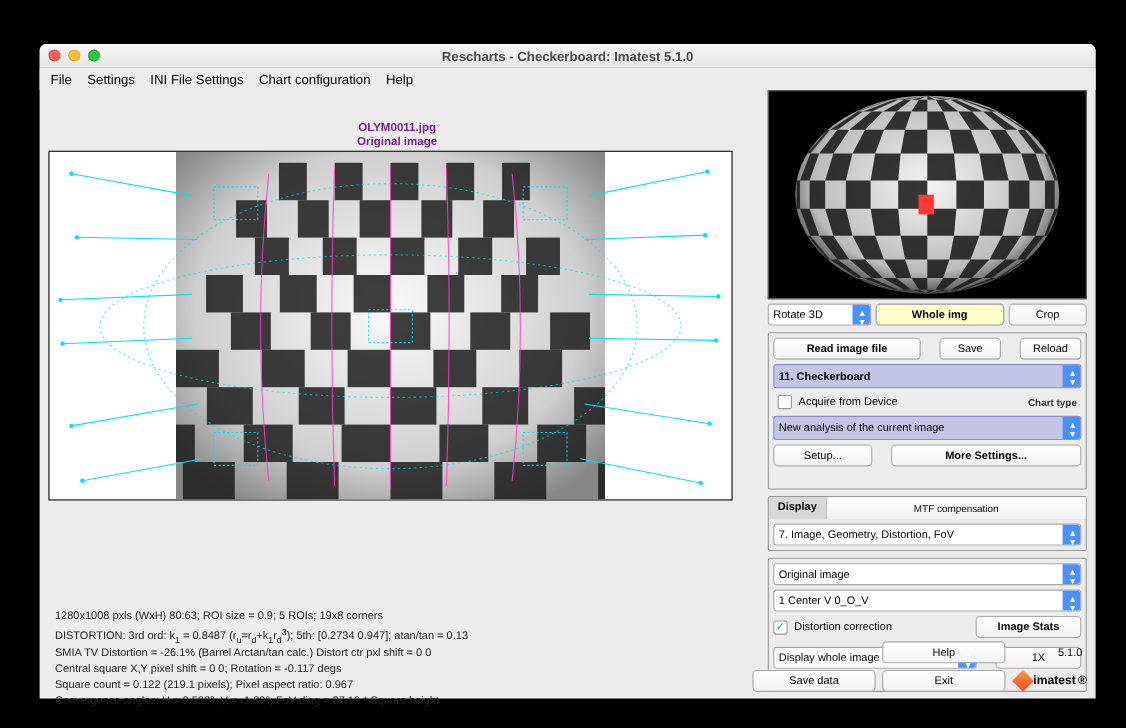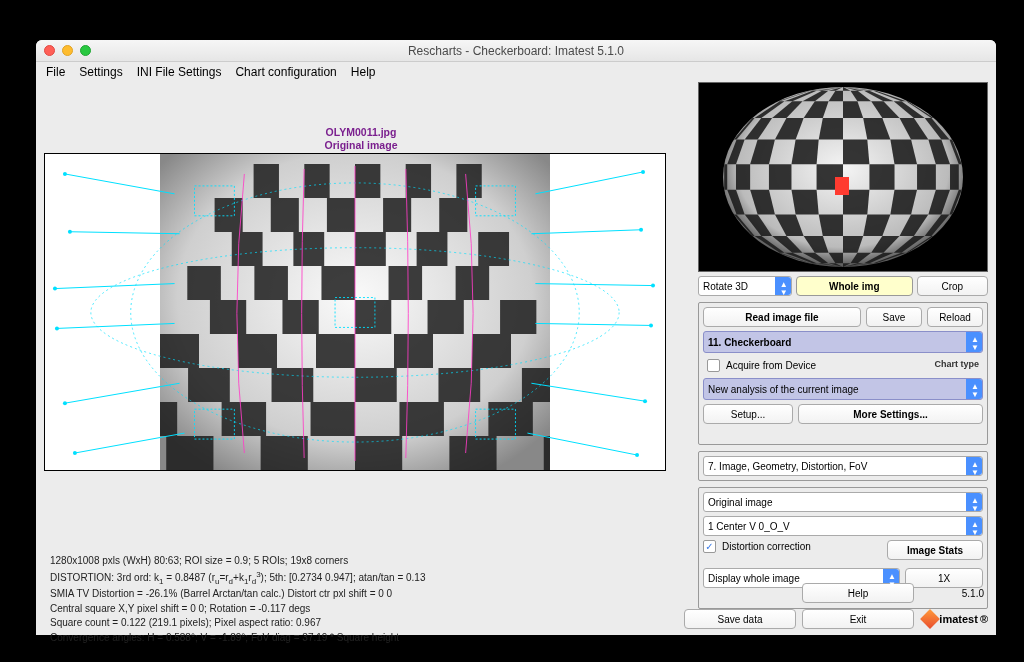--- a/index.html
+++ b/index.html
@@ -1,30 +1,30 @@
 <!DOCTYPE html>
 <html><head>
 <meta charset="utf-8">
 <style>
   * { box-sizing: border-box; margin: 0; padding: 0; font-family: "Helvetica Neue", Arial, sans-serif; }
   body { background: #000; width: 1024px; height: 662px; overflow: hidden; }
   .window { position: absolute; left: 36px; top: 40px; width: 960px; height: 595px; background: #ececec; border-radius: 6px 6px 0 0; box-shadow: 0 8px 30px rgba(0,0,0,0.6); }
-  .titlebar { height: 22px; background: linear-gradient(#f6f6f6,#e6e6e6); border-bottom: 1px solid #ccc; border-radius: 6px 6px 0 0; display:flex; align-items:center; padding:0 8px; position:relative;}
+  .titlebar { height: 22px; background: linear-gradient(#f6f6f6,#e6e6e6); border-bottom: 1px solid #ccc; border-radius: 6px 6px 0 0; display:flex; align-items:center; padding:0 8px; position:relative;font-weight:bold;}
   .traffic { display:flex; gap:7px; }
   .tl { width:11px; height:11px; border-radius:50%; }
   .tl.red { background:#ff5f57; border:0.5px solid #e14942;}
   .tl.yel { background:#febc2e; border:0.5px solid #e1a325;}
   .tl.grn { background:#28c840; border:0.5px solid #1fa633;}
   .title { position:absolute; left:0; right:0; text-align:center; font-size:12px; color:#4a4a4a; }
   .menubar { height:20px; display:flex; align-items:center; gap:14px; padding:0 10px; font-size:12px; background:#ececec; }
   .menubar span { cursor:default; }
   .content { position:absolute; top:42px; left:0; right:0; bottom:0; }
 
   
-  .main-area { position:absolute; left:8px; top:16px; width:634px; }
+  .main-area { position:absolute; left:8px; top:0; width:634px; }
   .imgtitle { text-align:center; font-size:10.5px; font-weight:bold; color:#7a1f8e; line-height:1.2; padding-top:28px; }
   .img-frame { margin-top:2px; width:622px; height:318px; border:1px solid #000; background:#fff; position:relative; overflow:hidden; }
 
   .checker-main { position:absolute; left:115px; top:0; width:390px; height:318px; }
   .vectors { position:absolute; inset:0; }
 
   .stats { position:absolute; left:14px; top:472px; font-size:10px; color:#222; line-height:1.45; font-family: Arial, sans-serif;}
   .stats sub { font-size:8px; }
   .stats sup { font-size:8px; }
 
@@ -35,21 +35,21 @@
 
   .toprow { display:flex; gap:4px; margin-top:4px; align-items:center; }
   .select { height:20px; background:#fff; border:1px solid #aaa; border-radius:3px; font-size:10px; padding:0 4px; display:flex; align-items:center; position:relative; flex:1;}
   .select::after { content:""; position:absolute; right:0; top:0; bottom:0; width:16px; background:#4a90ff; border-radius:0 3px 3px 0; }
   .select .arr { position:absolute; right:3px; top:4px; z-index:1; color:#fff; font-size:8px; line-height:1; }
   .btn { height:20px; background:linear-gradient(#fff,#f2f2f2); border:1px solid #aaa; border-radius:4px; font-size:10px; display:flex; align-items:center; justify-content:center; padding:0 8px; cursor:default; }
   .btn.yellow { background:#ffffcc; border:1px solid #999; font-weight:bold; }
   .btn.wide { flex:1; }
 
   .panel { border:1px solid #999; background:#ececec; margin-top:6px; border-radius:2px; padding:4px; }
-  .panel .row { display:flex; gap:5px; margin-bottom:4px; align-items:flex-start;}
+  .panel .row { display:flex; gap:17px; margin-bottom:4px; align-items:center;}
   .panel .row:last-child { margin-bottom:16px; }
   .lbl { font-size:10px; }
   .txt-tiny { font-size:9px; color:#333; }
   .purple-sel { background:#c2c5e6; border:1px solid #8a8fc9; }
 
   .checkbox { width:13px; height:13px; background:#fff; border:1px solid #999; border-radius:2px; display:inline-flex; align-items:center; justify-content:center; font-size:10px; color:#3b7ae6;}
 
   .footer-btns { position:absolute; bottom:6px; right:8px; left:648px; display:grid; grid-template-columns: 1fr 1fr 68px; gap:6px 6px; align-items:center;}
   .footer-btns .btn { width:100%; }
   .ver { font-size:10px; text-align:right; padding-right:4px;}
@@ -358,20 +358,24 @@
               <span class="arr">▲<br>▼</span>
           </div>
         </div>
         <div class="row">
           <div class="btn" style="width:90px">Setup...</div>
           <div class="btn wide" style="font-weight:bold">More Settings...</div>
         </div>
       </div>
 
       <div class="panel" style="padding:0">
+        <div style="display:flex">
+          <div style="background:#d8d8d8;font-size:10px;font-weight:bold;padding:4px 8px;border-right:1px solid #bbb">Display</div>
+          <div class="btn" style="flex:1;border:none;border-radius:0;font-size:9px">MTF compensation</div>
+        </div>
         <div style="padding:4px">
           <div class="select" style="height:20px">
             <span>7. Image, Geometry, Distortion, FoV</span>
               <span class="arr">▲<br>▼</span>
           </div>
         </div>
       </div>
 
       <div class="panel">
         <div class="row">

